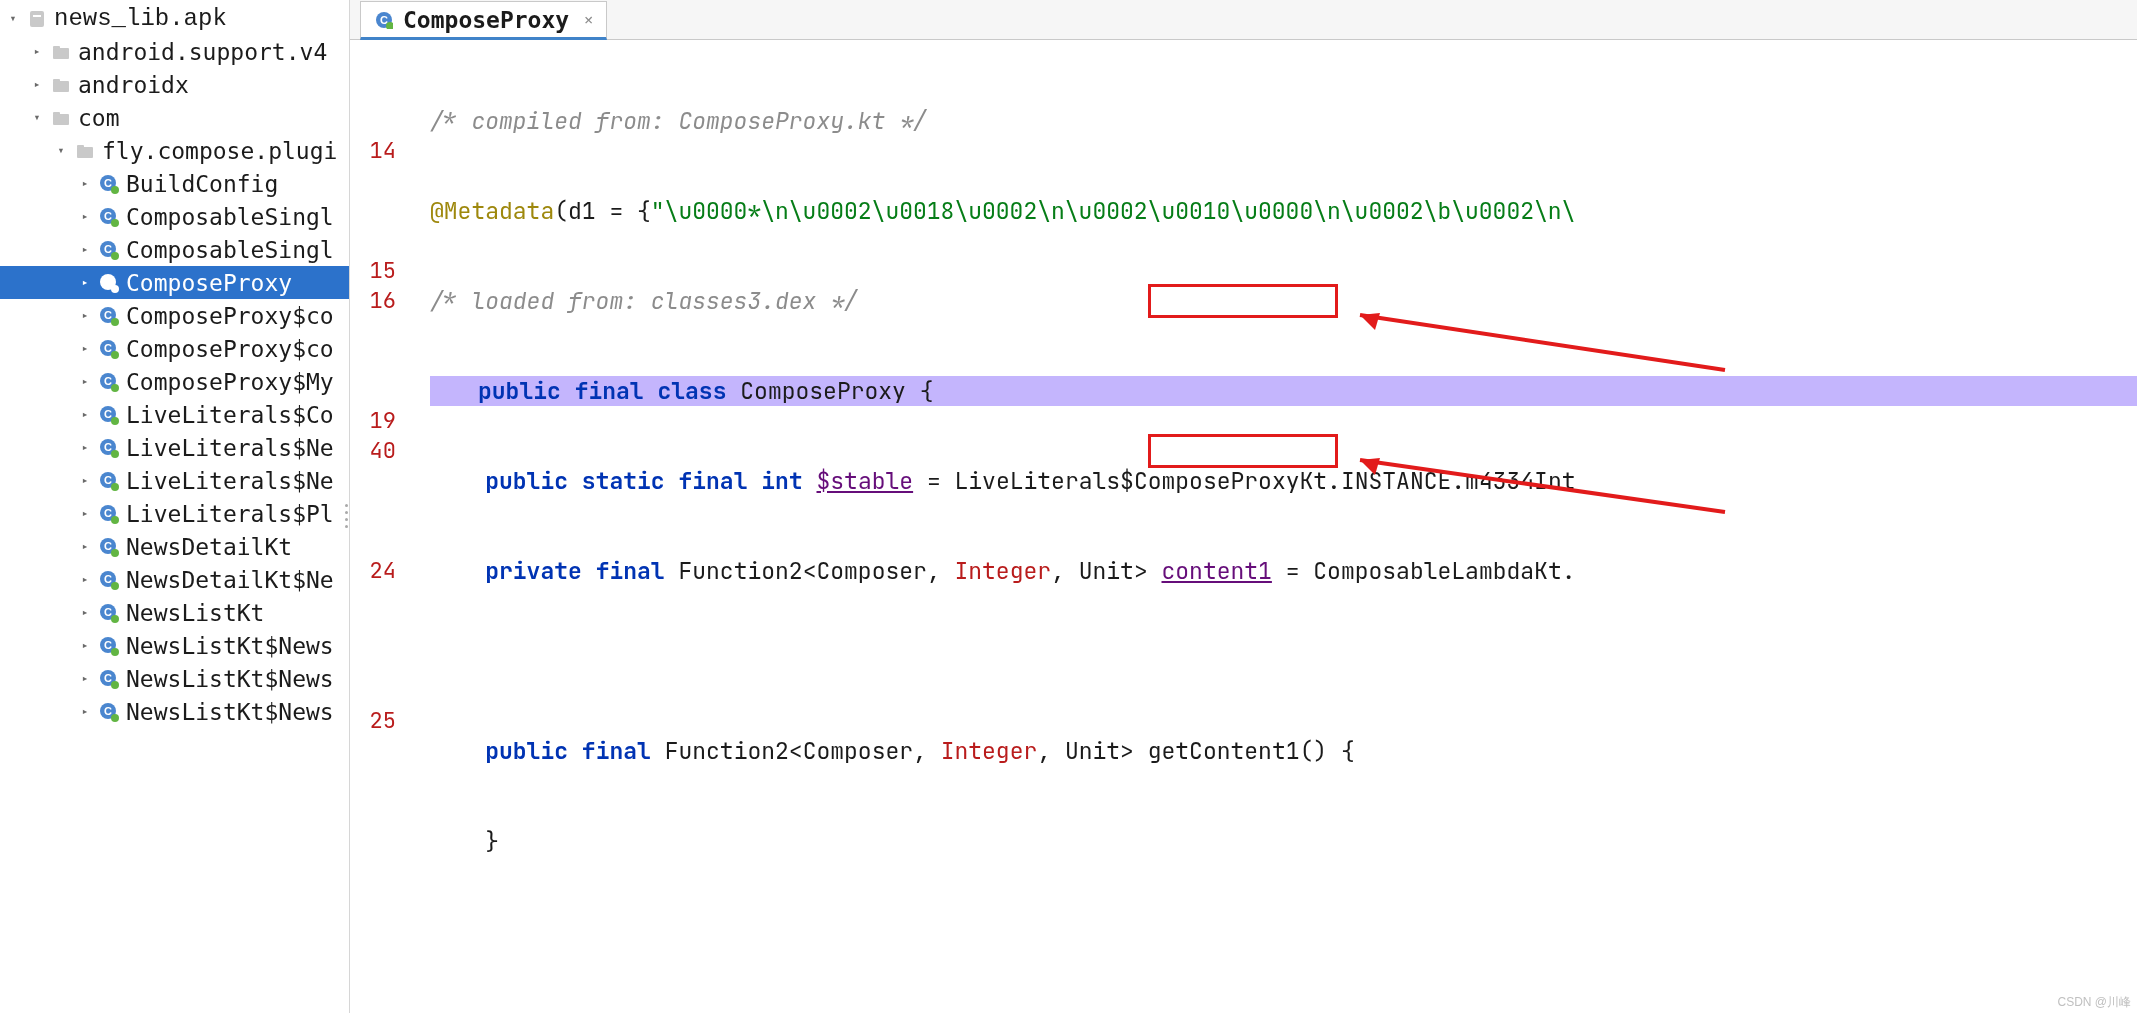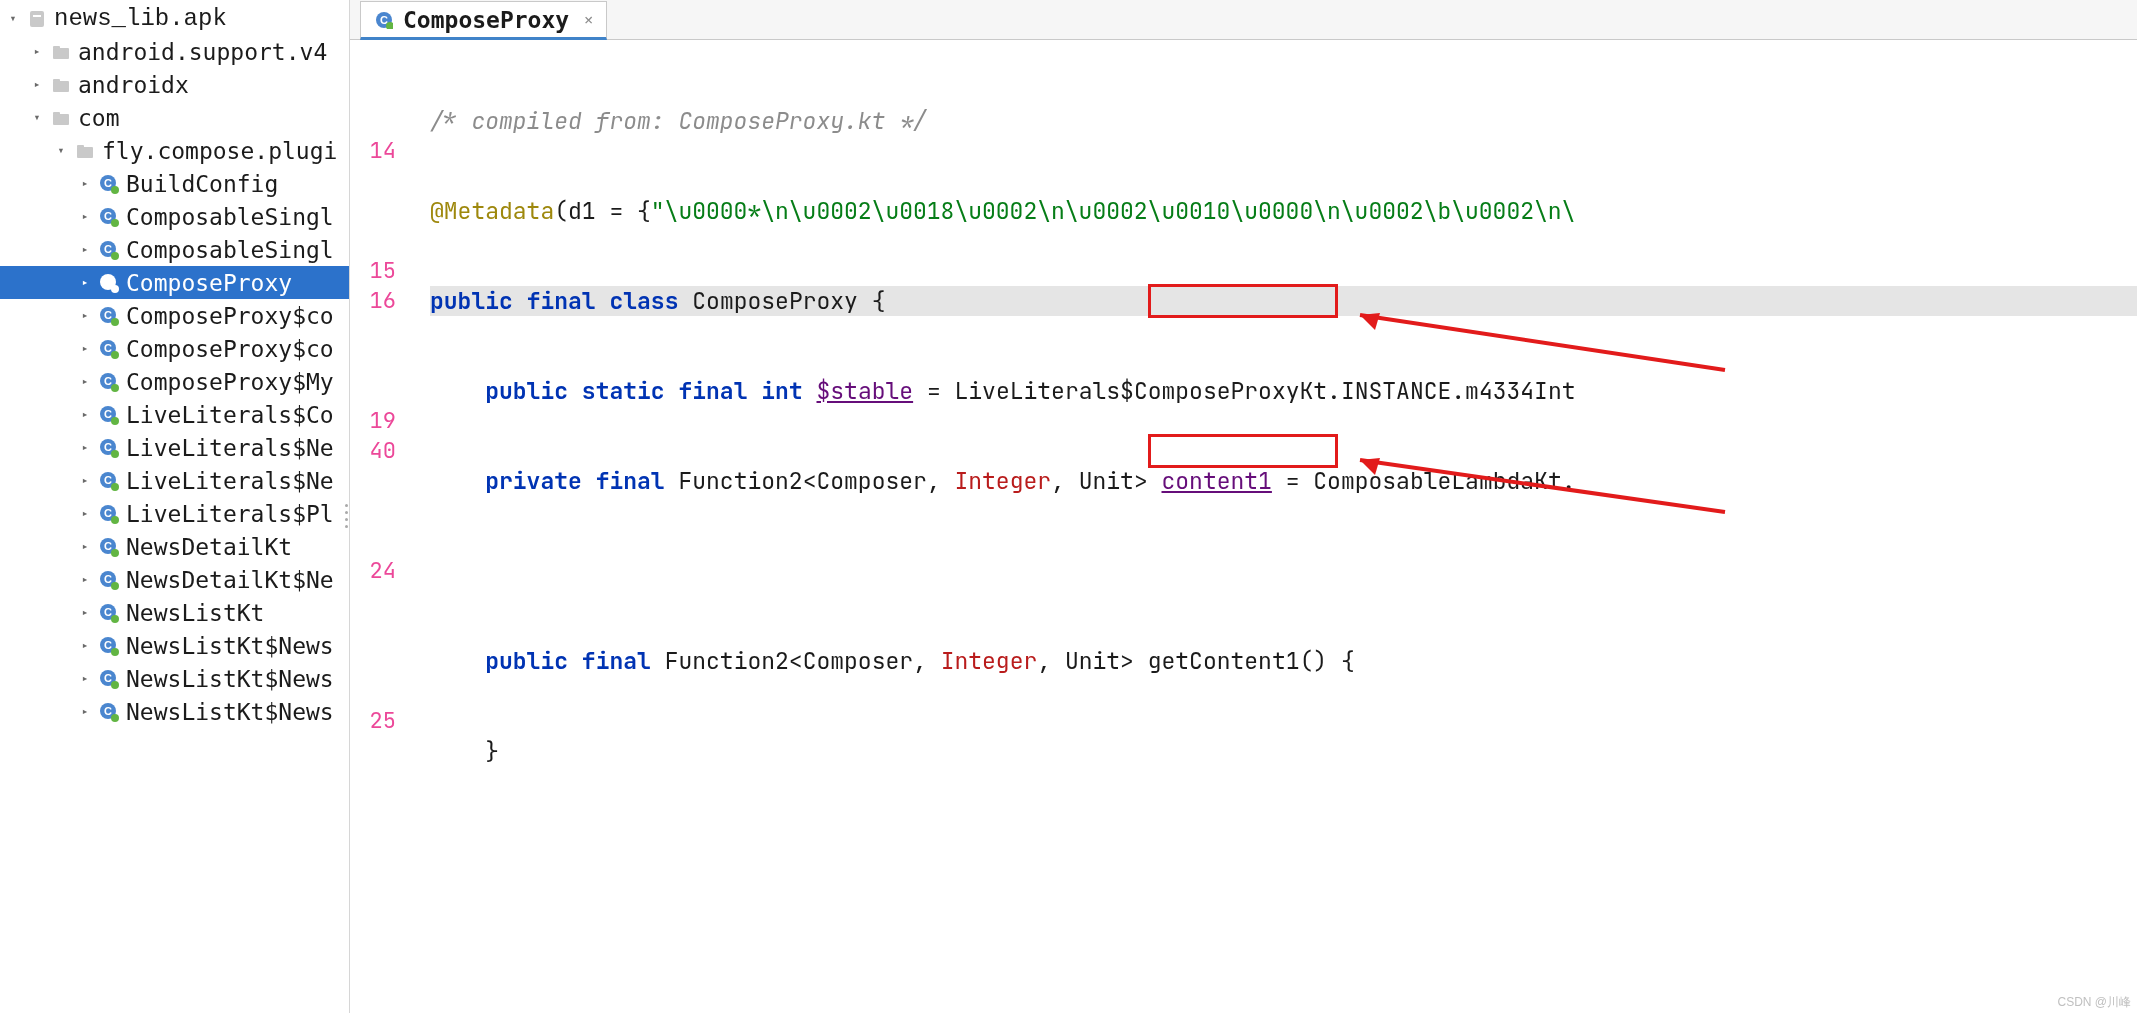--- a/index.html
+++ b/index.html
@@ -20,25 +20,25 @@
   .tree .resizer { position:absolute; right:0; top:48%; width:6px; height:60px; display:flex; flex-direction:column; align-items:center; justify-content:center; gap:4px; cursor:col-resize; }
   .tree .resizer span { width:3px; height:3px; background:#a9a9a9; border-radius:50%; }
 
   
   .editor-pane { flex:1; display:flex; flex-direction:column; overflow:hidden; }
   .tabs { height:40px; display:flex; align-items:stretch; border-bottom:1px solid #c9c9c9; padding-left:10px; background:#f6f6f6; }
   .tab  { display:flex; align-items:center; gap:8px; padding:0 12px; background:#fff; border:1px solid #c9c9c9; border-bottom:3px solid #4083c9; position:relative; top:1px; }
   .tab .close { color:#8e8e8e; font-size:18px; margin-left:6px; }
 
   .code-wrap { flex:1; display:flex; overflow:hidden; position:relative; }
-  .gutter { width:60px; text-align:right; padding:6px 14px 12px 0; color:#ec4899; font-size:22px; line-height:30px; user-select:none; }
+  .gutter { width:60px; text-align:right; padding:6px 14px 12px 0; color:#b91c1c; font-size:22px; line-height:30px; user-select:none; }
   .gutter div{ height:30px; }
   .code   { flex:1; padding-top:6px; font-size:23px; line-height:30px; white-space:pre; overflow:hidden; position:relative;margin-left:20px; }
   .code .line { height:30px; }
-  .hl-line    { background:#e5e5e5; width:100%; }
+  .hl-line    { background:#c4b5fd; width:100%;padding-left:48px; }
 
   
   .kw { color:#0033B3; font-weight:bold; }
   .ann{ color:#9E880D; }
   .str{ color:#067D17; }
   .cmt{ color:#8C8C8C; font-style:italic; }
   .fld{ color:#660E7A;text-decoration:underline; }
   .typName{ color:#b91c1c; }
 
   
@@ -342,20 +342,21 @@
           <div></div>
           <div></div>
           <div></div>
           <div>25</div>
           <div></div>
         </div>
 
       <div class="code" id="code">
         <div class="line"><span class="cmt">/* compiled from: ComposeProxy.kt */</span></div>
         <div class="line"><span class="ann">@Metadata</span><span>(d1 = {</span><span class="str">"\u0000*\n\u0002\u0018\u0002\n\u0002\u0010\u0000\n\u0002\b\u0002\n\</span></div>
+        <div class="line"><span class="cmt">/* loaded from: classes3.dex */</span></div>
         <div class="line hl-line"><span class="kw">public</span> <span class="kw">final</span> <span class="kw">class</span> <span>ComposeProxy</span> <span>{</span></div>
         <div class="line">    <span class="kw">public</span> <span class="kw">static</span> <span class="kw">final</span> <span class="kw">int</span> <span class="fld">$stable</span><span> = </span><span>LiveLiterals$ComposeProxyKt.INSTANCE.m4334Int</span></div>
         <div class="line">    <span class="kw">private</span> <span class="kw">final</span> <span>Function2&lt;Composer, </span><span class="typName">Integer</span><span>, Unit&gt;</span> <span class="fld">content1</span><span> = </span><span>ComposableLambdaKt.</span></div>
         <div class="line"></div>
         <div class="line">    <span class="kw">public</span> <span class="kw">final</span> <span>Function2&lt;Composer, </span><span class="typName">Integer</span><span>, Unit&gt;</span> <span>getContent1</span><span>()</span><span> {</span></div>
         <div class="line">    <span>}</span></div>
         
         
         
         

